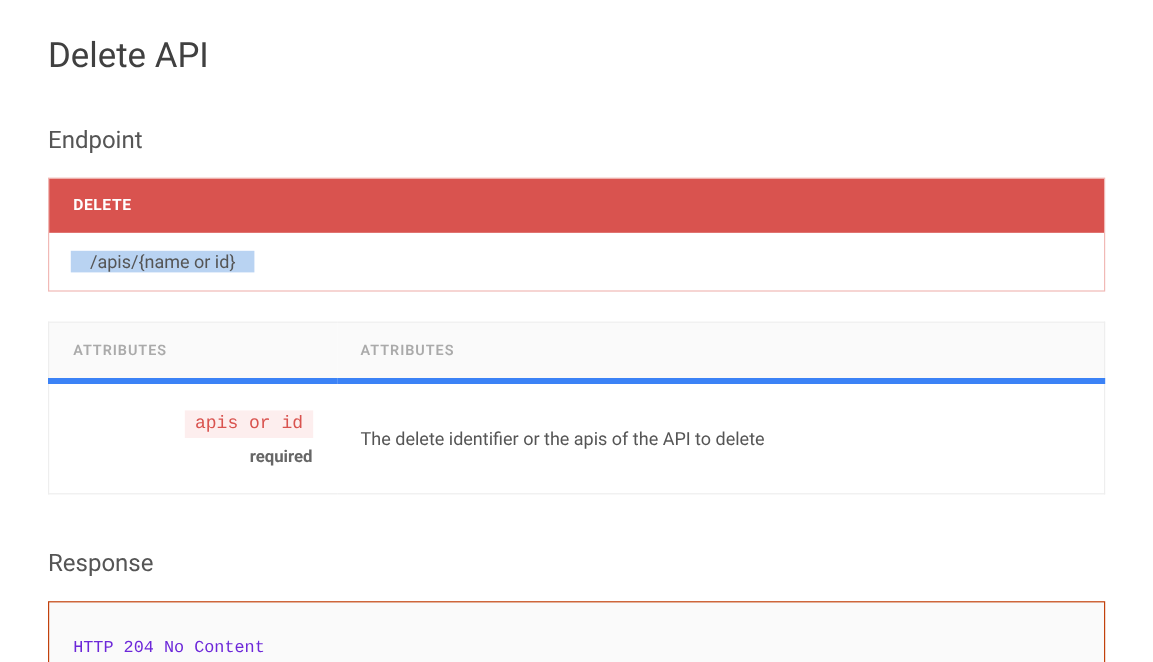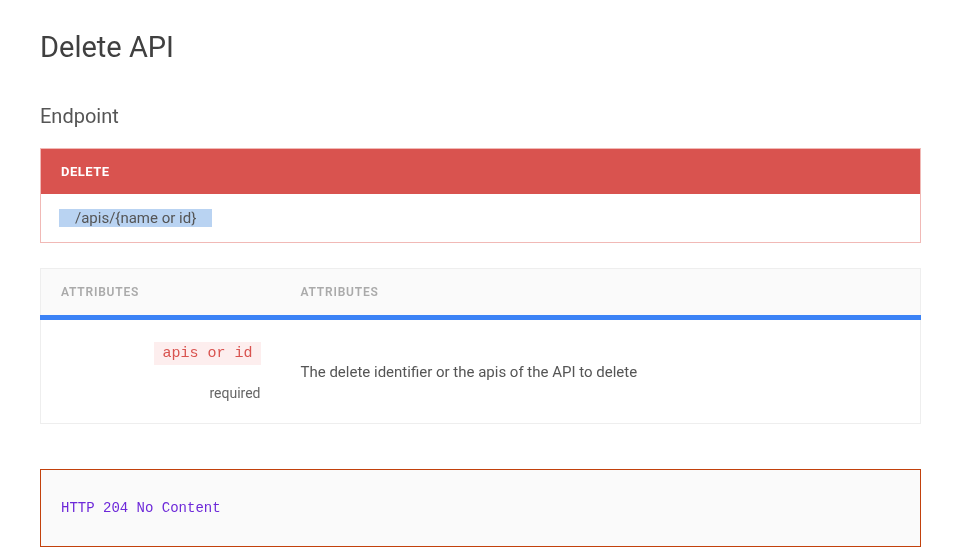--- a/index.html
+++ b/index.html
@@ -79,22 +79,22 @@
     background: #fdeeee;
     color: #d9534f;
     padding: 3px 8px;
     font-size: 15px;
     display: inline-block;
   }
   .attr-required {
     display: block;
     font-size: 14px;
     color: #666;
-    margin-top: 20px;
-    font-weight: 400;
+    margin-top: 8px;
+    font-weight: 700;
   }
   .desc-cell { color: #555; }
   .desc-cell .bold { font-weight: 400; }
   .response-section { margin-top: 45px; }
   pre.code {
     border: 1px solid #c2410c;
     background: #fafafa;
     padding: 30px 20px;
     font-family: "SFMono-Regular", Consolas, "Liberation Mono", Menlo, monospace;
     font-size: 14px;
@@ -131,14 +131,15 @@
         </td>
         <td class="desc-cell">
           <span>The delete identifier </span><span class="bold">or</span><span> the apis of the API to delete</span>
         </td>
       </tr>
     </tbody>
   </table>
 </section>
 
 <section class="response-section">
+  <h2 class="section-heading">Response</h2>
   <pre class="code">HTTP 204 No Content</pre>
 </section>
 
 </body></html>

